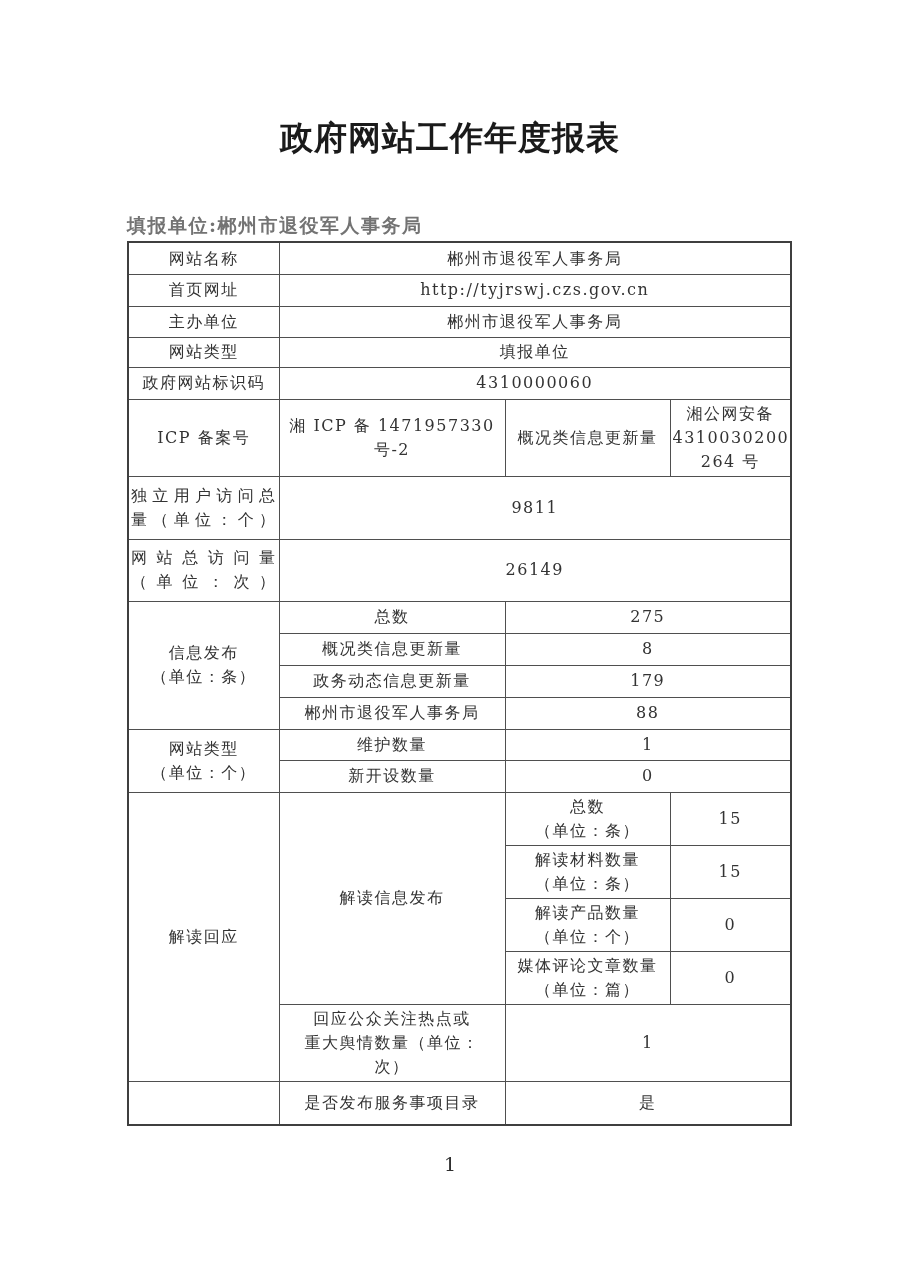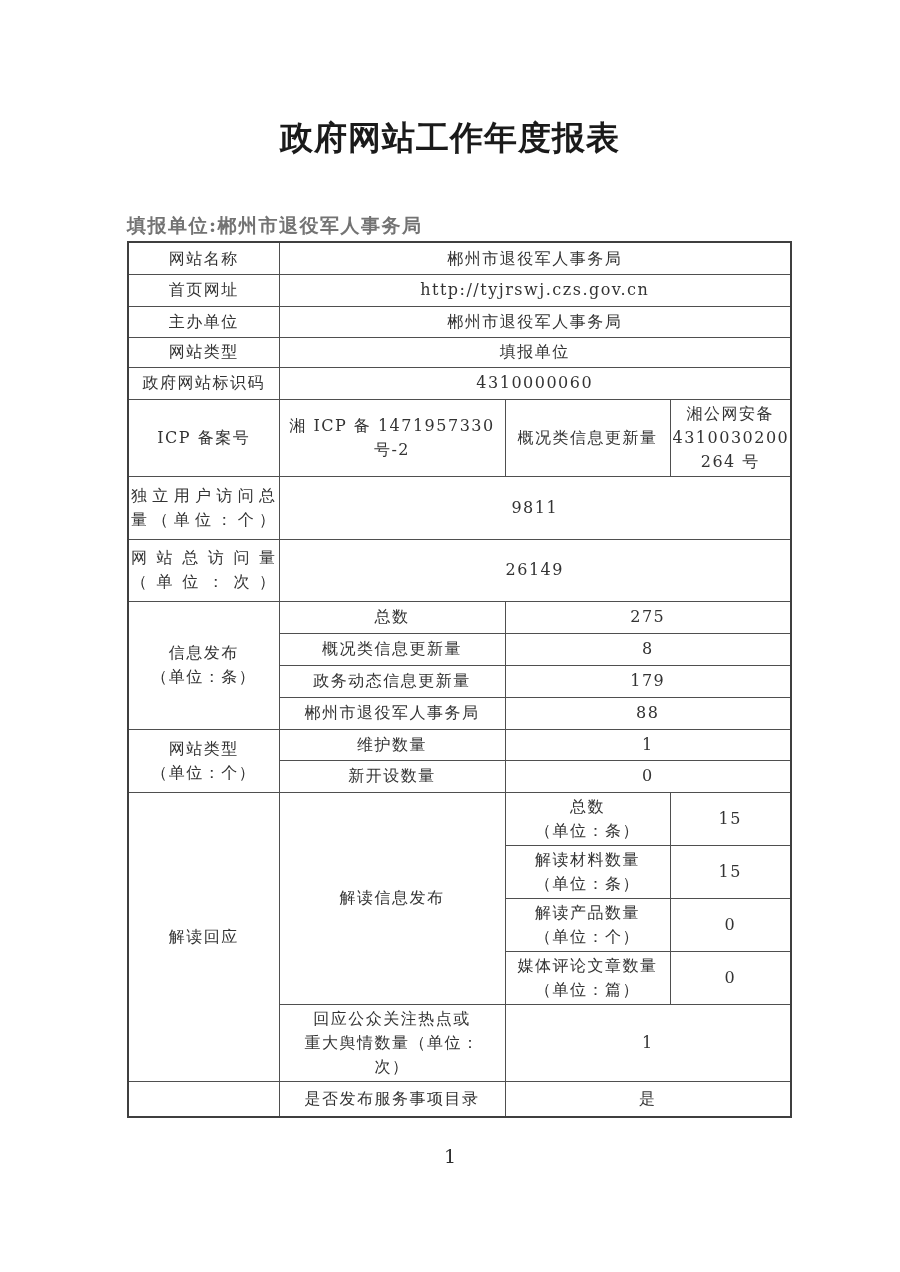--- a/index.html
+++ b/index.html
@@ -63,21 +63,21 @@
   }
   
   td.dist {
     text-align: justify;
     text-align-last: justify;
   }
   td.tight { letter-spacing: 1px; }
   tr.h32 { height: 32px; }
   tr.h31 { height: 31px; }
   tr.h30 { height: 30px; margin-left: 28px; }
-  tr.h44 { height: 36px; }
+  tr.h44 { height: 44px; }
   tr.h48 { height: 48px; }
   tr.h62 { height: 62px; }
   tr.h63 { height: 63px; }
   tr.h74 { height: 74px; }
   tr.h77 { height: 77px; }
   .page-number {
     margin-top: 27px;
     text-align: center;
     font-size: 19px;
     color: #2e2e2e;

